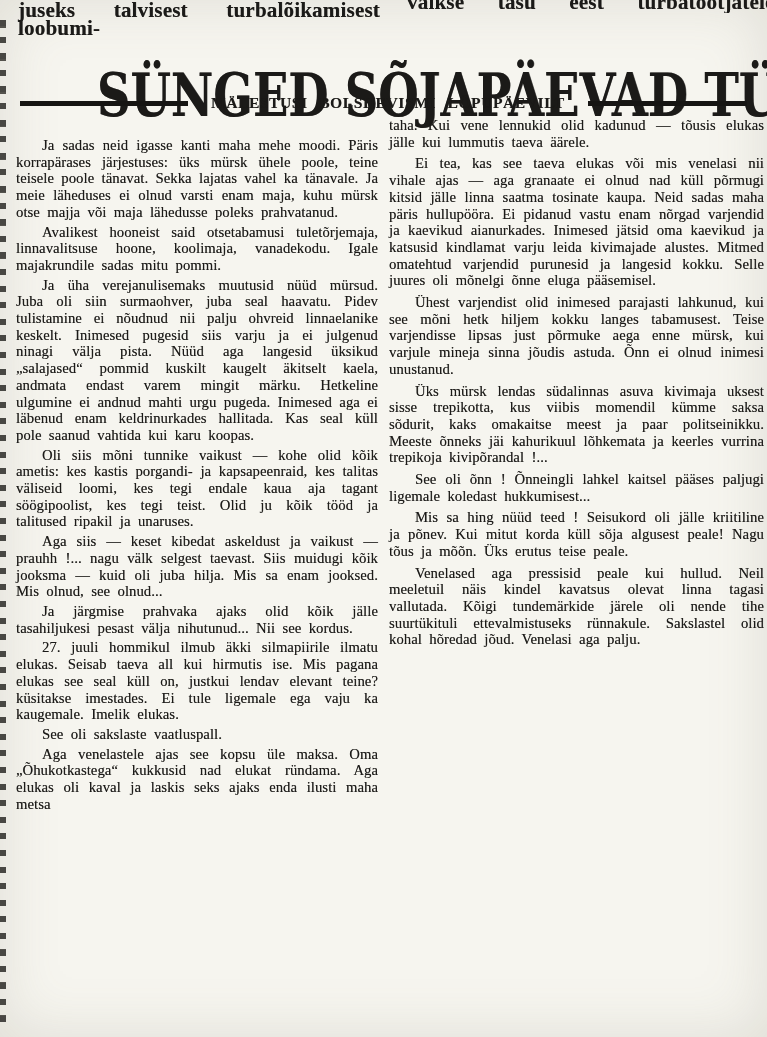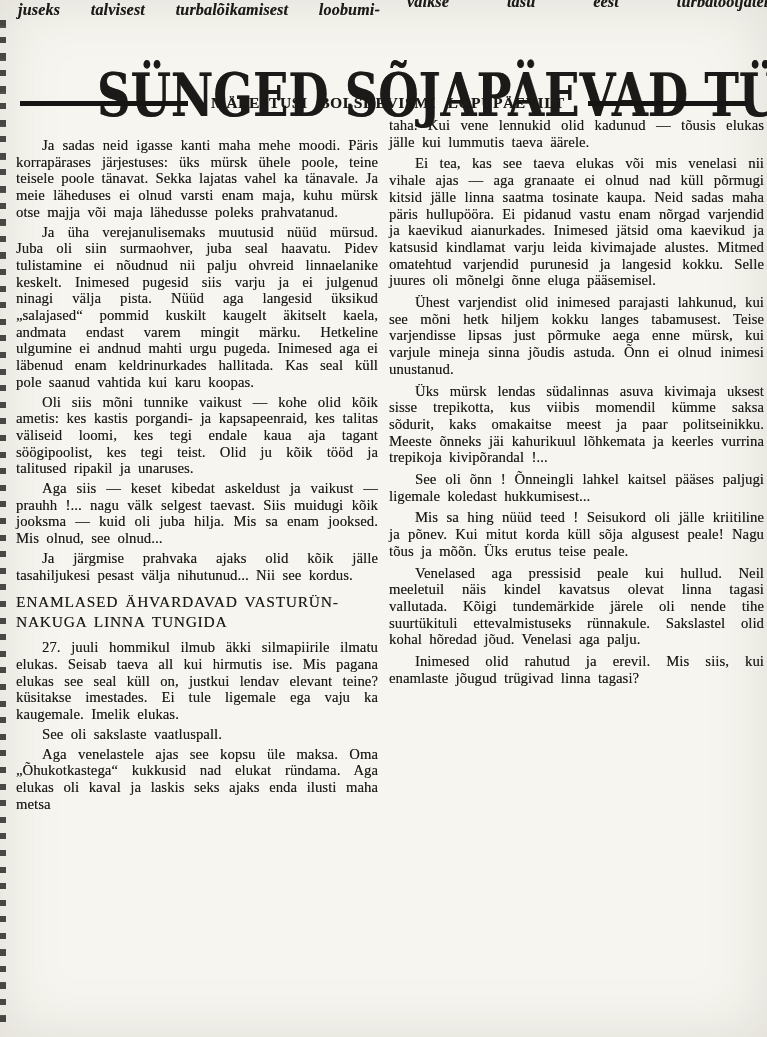--- a/index.html
+++ b/index.html
@@ -16,25 +16,24 @@
   .page *{box-sizing:border-box;}
   
   .edge-strip{
     position:absolute;left:-2px;top:16px;width:8px;height:1014px;
     background-image:
       repeating-linear-gradient(to bottom, transparent 0 4px, #2c2b28 4px 10px, transparent 10px 16.6px),
       repeating-linear-gradient(to bottom, transparent 0 9px, #3a3833 9px 12px, transparent 12px 33px);
     opacity:.85;
   }
   .frag{
-    font-size:16px;font-weight:bold;line-height:18px;
+    font-size:21px;font-weight:bold;line-height:18px;
     text-align:justify;text-align-last:justify;
     letter-spacing:.2px;word-spacing:6px;
     text-shadow:.2px .2px .3px rgba(25,24,20,.55);
-    font-style:italic;
   }
   .frag-left{position:absolute;left:18px;top:1px;width:362px;}
   .frag-right-wrap{position:absolute;left:407px;top:0;width:373px;height:13px;overflow:hidden;}
   .frag-right-wrap .frag{margin-top:-7px;}
   .title-wrap{position:absolute;left:0;top:25px;width:767px;text-align:center;}
   .title{
     display:inline-block;white-space:nowrap;
     font-family:"DejaVu Serif","Liberation Serif",serif;
     font-weight:bold;font-size:58px;line-height:60px;
     letter-spacing:0;
@@ -94,37 +93,33 @@
   </div>
 
   <div class="subtitle-row">
     <span class="rule rule-left"></span>
     <span class="subtitle">MÄLESTUSI BOLSHEVISMI LÕPUPÄEVILT</span>
     <span class="rule rule-right"></span>
   </div>
 
   <div class="col col-left">
     <p>Ja sadas neid igasse kanti maha mehe moodi. Päris korrapärases järjestuses: üks mürsk ühele poole, teine teisele poole tänavat. Sekka lajatas vahel ka tänavale. Ja meie läheduses ei olnud varsti enam maja, kuhu mürsk otse majja või maja lähedusse poleks prahvatanud.</p>
+    <p>Avalikest hooneist said otsetabamusi tuletõrjemaja, linnavalitsuse hoone, koolimaja, vanadekodu. Igale majakrundile sadas mitu pommi.</p>
     <p>Ja üha verejanulisemaks muutusid nüüd mürsud. Juba oli siin surmaohver, juba seal haavatu. Pidev tulistamine ei nõudnud nii palju ohvreid linnaelanike keskelt. Inimesed pugesid siis varju ja ei julgenud ninagi välja pista. Nüüd aga langesid üksikud „salajased“ pommid kuskilt kaugelt äkitselt kaela, andmata endast varem mingit märku. Hetkeline ulgumine ei andnud mahti urgu pugeda. Inimesed aga ei läbenud enam keldrinurkades hallitada. Kas seal küll pole saanud vahtida kui karu koopas.</p>
     <p>Oli siis mõni tunnike vaikust — kohe olid kõik ametis: kes kastis porgandi- ja kapsapeenraid, kes talitas väliseid loomi, kes tegi endale kaua aja tagant söögipoolist, kes tegi teist. Olid ju kõik tööd ja talitused ripakil ja unaruses.</p>
     <p>Aga siis — keset kibedat askeldust ja vaikust — prauhh !... nagu välk selgest taevast. Siis muidugi kõik jooksma — kuid oli juba hilja. Mis sa enam jooksed. Mis olnud, see olnud...</p>
     <p>Ja järgmise prahvaka ajaks olid kõik jälle tasahiljukesi pesast välja nihutunud... Nii see kordus.</p>
-    <h2 class="subhead">
-      <span>ENAMLASED ÄHVARDAVAD VASTURÜN-</span><br>
-      <span>NAKUGA LINNA TUNGIDA</span>
-    </h2>
     <p>27. juuli hommikul ilmub äkki silmapiirile ilmatu elukas. Seisab taeva all kui hirmutis ise. Mis pagana elukas see seal küll on, justkui lendav elevant teine? küsitakse imestades. Ei tule ligemale ega vaju ka kaugemale. Imelik elukas.</p>
     <p>See oli sakslaste vaatluspall.</p>
     <p class="runs-on">Aga venelastele ajas see kopsu üle maksa. Oma „Õhukotkastega“ kukkusid nad elukat ründama. Aga elukas oli kaval ja laskis seks ajaks enda ilusti maha metsa</p>
   </div>
 
   <div class="col col-right">
     <p class="cont">taha. Kui vene lennukid olid kadunud — tõusis elukas jälle kui lummutis taeva äärele.</p>
     <p>Ei tea, kas see taeva elukas või mis venelasi nii vihale ajas — aga granaate ei olnud nad küll põrmugi kitsid jälle linna saatma tosinate kaupa. Neid sadas maha päris hullupööra. Ei pidanud vastu enam nõrgad varjendid ja kaevikud aianurkades. Inimesed jätsid oma kaevikud ja katsusid kindlamat varju leida kivimajade alustes. Mitmed omatehtud varjendid purunesid ja langesid kokku. Selle juures oli mõnelgi õnne eluga pääsemisel.</p>
     <p>Ühest varjendist olid inimesed parajasti lahkunud, kui see mõni hetk hiljem kokku langes tabamusest. Teise varjendisse lipsas just põrmuke aega enne mürsk, kui varjule mineja sinna jõudis astuda. Õnn ei olnud inimesi unustanud.</p>
     <p>Üks mürsk lendas südalinnas asuva kivimaja uksest sisse trepikotta, kus viibis momendil kümme saksa sõdurit, kaks omakaitse meest ja paar politseinikku. Meeste õnneks jäi kahurikuul lõhkemata ja keerles vurrina trepikoja kivipõrandal !...</p>
     <p>See oli õnn ! Õnneingli lahkel kaitsel pääses paljugi ligemale koledast hukkumisest...</p>
     <p>Mis sa hing nüüd teed ! Seisukord oli jälle kriitiline ja põnev. Kui mitut korda küll sõja algusest peale! Nagu tõus ja mõõn. Üks erutus teise peale.</p>
     <p>Venelased aga pressisid peale kui hullud. Neil meeletuil näis kindel kavatsus olevat linna tagasi vallutada. Kõigi tundemärkide järele oli nende tihe suurtükituli ettevalmistuseks rünnakule. Sakslastel olid kohal hõredad jõud. Venelasi aga palju.</p>
-    <p>Inimesed olid rahutud ja erevil. Mis siis, kui enamlaste jõugud trügivad linna tagasi?</p>
   </div>
 
 </div>
 
 </body></html>

